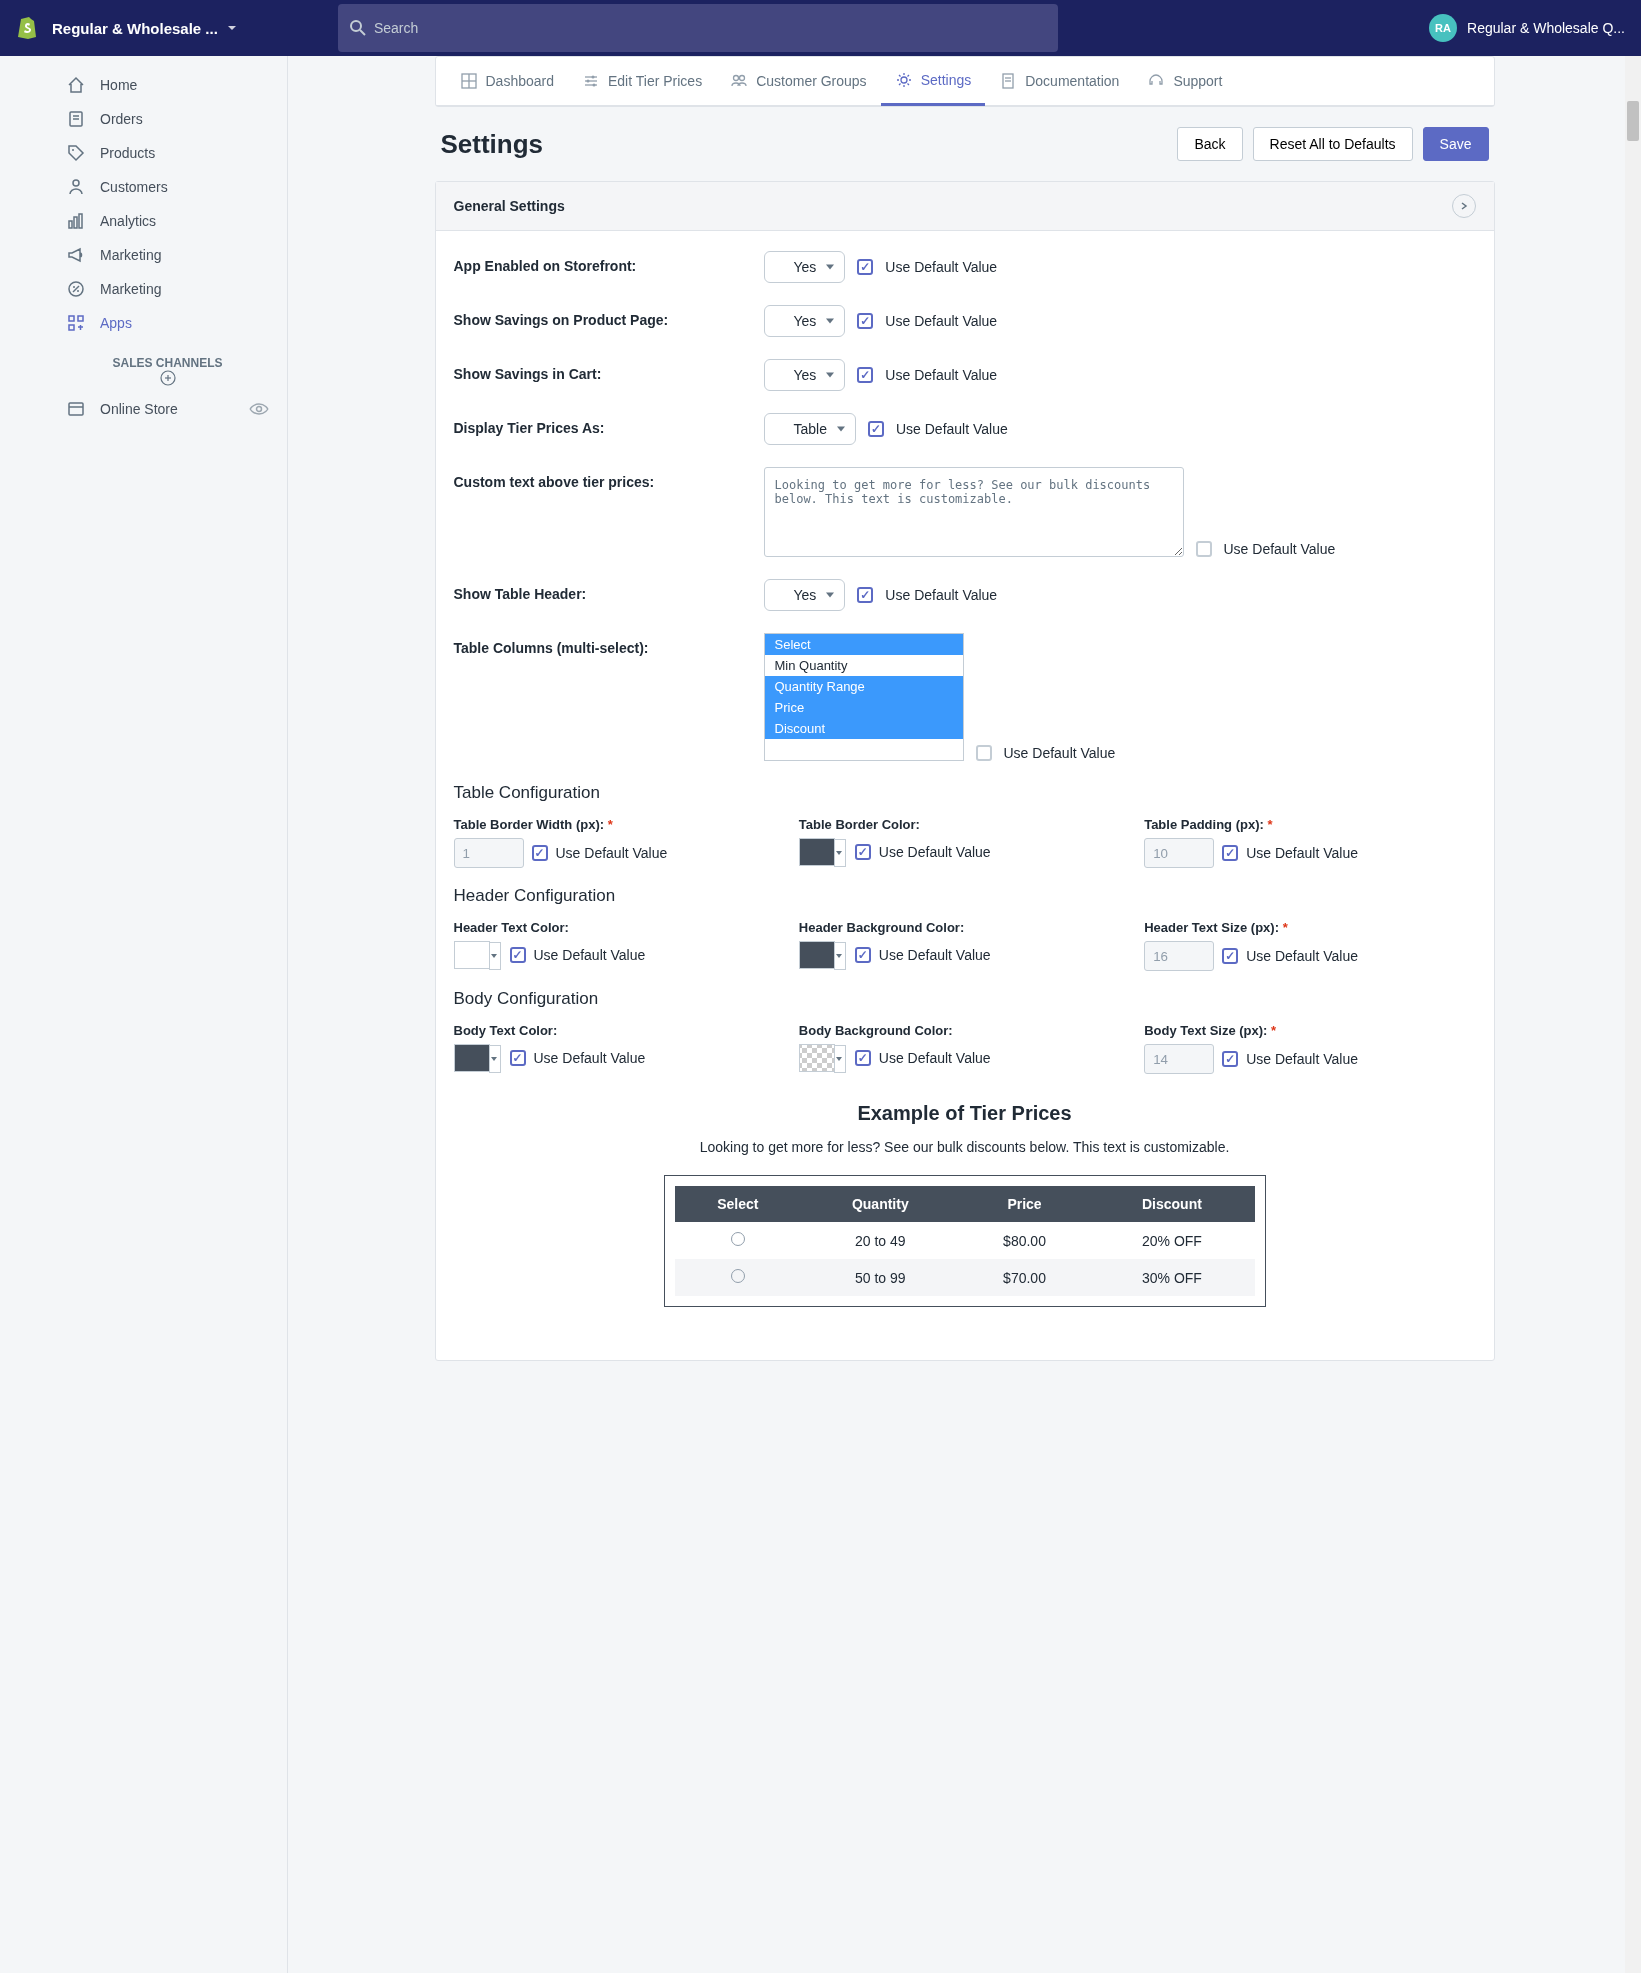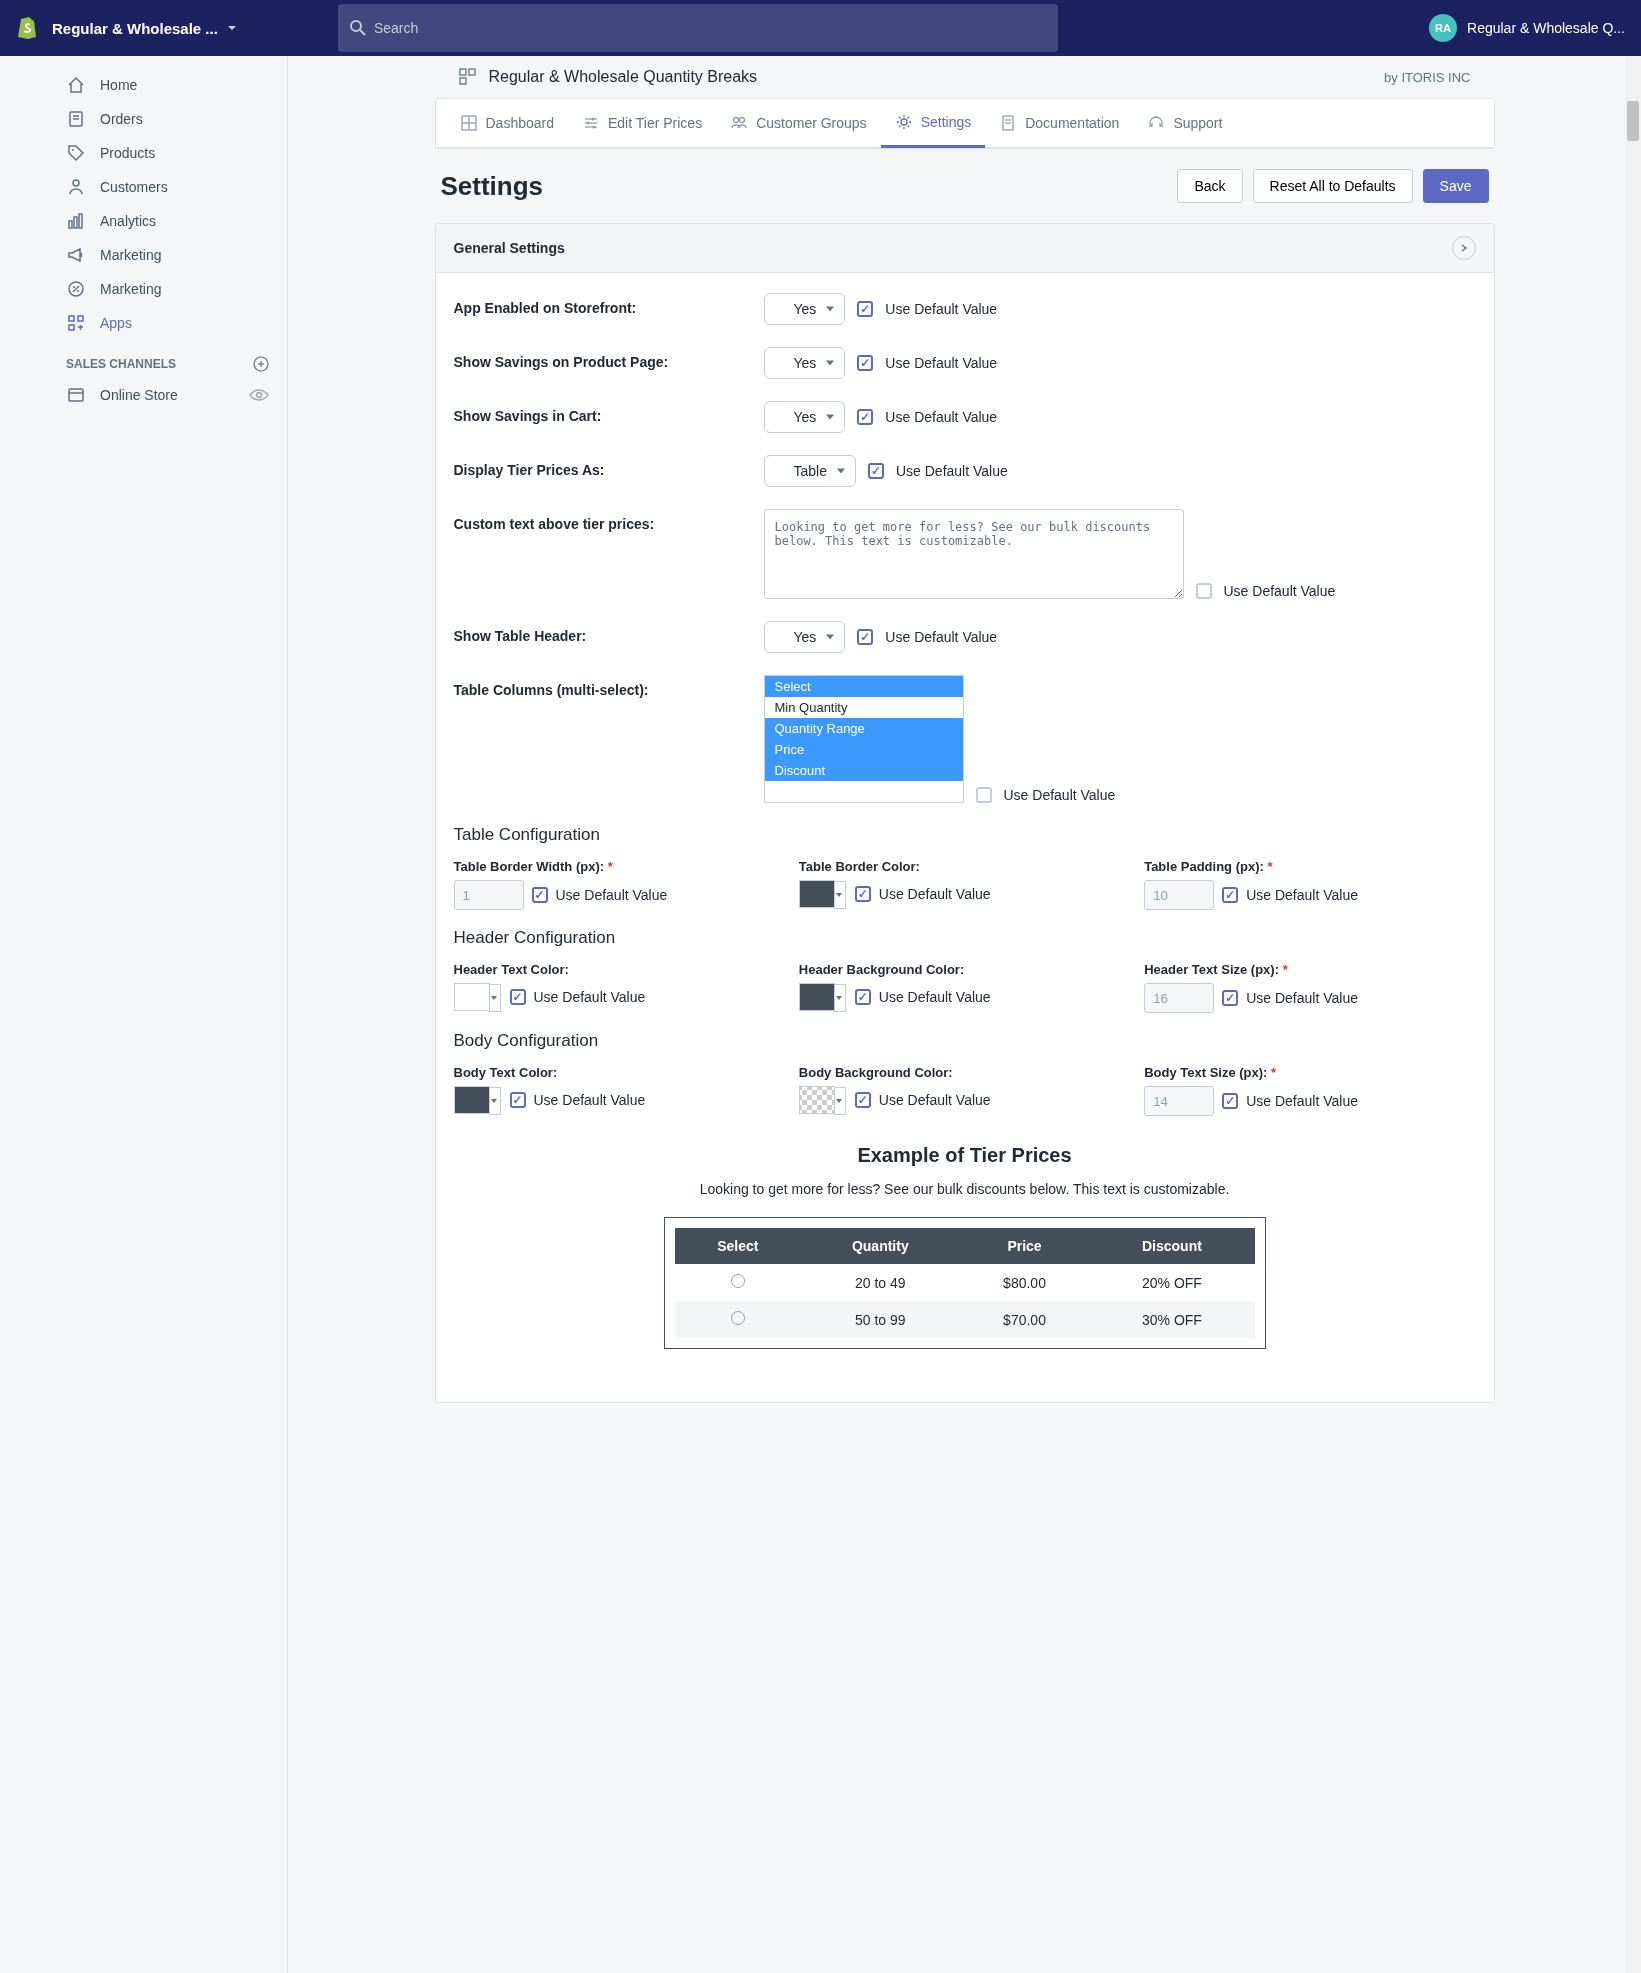--- a/index.html
+++ b/index.html
@@ -10,21 +10,21 @@
 .topbar-chevron { opacity: 0.8; }
 .topbar-search { flex: 0 0 720px; margin-left: 100px; background: #43467f; border-radius: 4px; height: 48px; display: flex; align-items: center; padding: 0 12px; color: #c4cdd5; }
 .topbar-search svg { margin-right: 8px; }
 .topbar-right { margin-left: auto; display: flex; align-items: center; gap: 10px; }
 .avatar { width: 28px; height: 28px; border-radius: 50%; background: #47c1bf; display:flex;align-items:center;justify-content:center;font-size:11px;font-weight:600;color:#fff; }
 .layout { display: flex; height: calc(100vh - 56px); margin-left: 48px; }
 .sidebar { width: 240px; background: #f4f6f8; border-right: 1px solid #dfe3e8; padding: 12px 0; flex-shrink:0; }
 .nav-item { display: flex; align-items: center; padding: 7px 18px; color: #454f5b; cursor: pointer; gap: 14px; font-size:14px; }
 .nav-item.active { color: #5c6ac4; font-weight:500; }
 .nav-item svg { width: 20px; height: 20px; flex-shrink:0; }
-.nav-section { padding: 16px 18px 6px; font-size: 12px; font-weight: 600; color: #637381; display:flex; justify-content:space-between; align-items:center; }
+.nav-section { padding: 16px 18px 6px; font-size: 12px; font-weight: 600; color: #637381; display:flex; justify-content:space-between; align-items:center;flex-direction:column; }
 .content { flex: 1; background: #f4f6f8; overflow-y: auto; position:relative; }
 .content-inner { max-width: 1060px; margin: 0 auto; }
 .app-header { padding: 12px 24px; display: flex; align-items: center; justify-content: space-between; }
 .app-header-left { display: flex; align-items: center; gap: 12px; font-size: 16px; }
 .app-header-right { color: #637381; font-size: 13px; }
 .tabs-card { background: #fff; border: 1px solid #dfe3e8; border-radius: 3px; }
 .tabs { display: flex; border-bottom: 1px solid #dfe3e8; padding: 0 10px; text-align: right; }
 .tab { display: flex; align-items: center; gap: 8px; padding: 14px 14px; color: #637381; cursor: pointer; font-size:14px; }
 .tab.active { color: #5c6ac4; border-bottom: 3px solid #5c6ac4; margin-bottom:-1px; font-weight:500; }
 .tab svg { width: 18px; height: 18px; }
@@ -179,31 +179,20 @@
         </span>
       <svg class="eye-icon" width="16" height="16" viewBox="0 0 16 16">
           <path fill="none" stroke="#637381" stroke-width="1.2" d="M1 8s2-4 7-4 7 4 7 4-2 4-7 4-7-4-7-4z"></path>
           <circle cx="8" cy="8" r="2" fill="none" stroke="#637381" stroke-width="1.2"></circle>
         </svg>
     </div>
   </div>
 
   <div class="content">
     <div class="content-inner">
-    <div class="app-header">
-      <div class="app-header-left">
-        <svg width="18" height="18" viewBox="0 0 18 18">
-              <rect x="1" y="1" width="6" height="6" fill="none" stroke="#637381" stroke-width="1.3"></rect>
-              <rect x="10" y="1" width="6" height="6" fill="none" stroke="#637381" stroke-width="1.3"></rect>
-              <rect x="1" y="10" width="6" height="6" fill="none" stroke="#637381" stroke-width="1.3"></rect>
-            </svg>
-        <span>Regular &amp; Wholesale Quantity Breaks</span>
-      </div>
-      <div class="app-header-right">by ITORIS INC</div>
-    </div>
 
     <div class="tabs-card">
       <div class="tabs">
         <div class="tab">
               <svg viewBox="0 0 18 18">
                 <rect x="2" y="2" width="14" height="14" fill="none" stroke="#919eab" stroke-width="1.3"></rect>
                 <line x1="2" y1="9" x2="16" y2="9" stroke="#919eab" stroke-width="1.3"></line>
                 <line x1="9" y1="2" x2="9" y2="16" stroke="#919eab" stroke-width="1.3"></line>
               </svg>
               <span>Dashboard</span>

